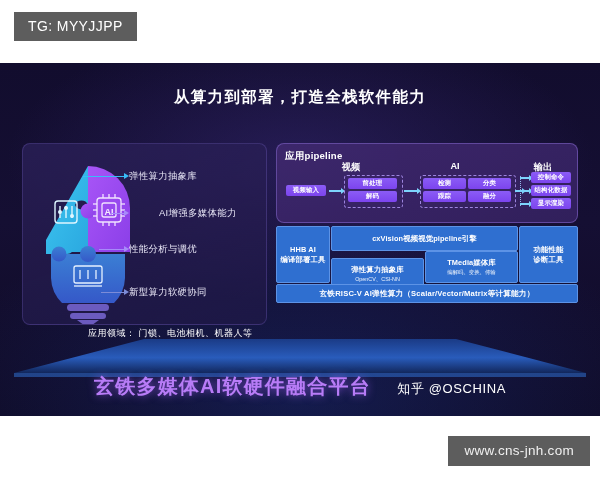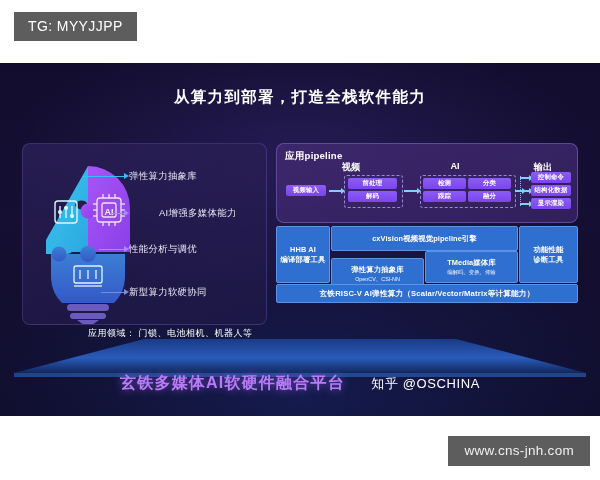--- a/index.html
+++ b/index.html
@@ -109,21 +109,21 @@
   }
   
   .base{
     position:absolute;left:14px;top:276px;width:572px;height:42px;
   }
   .base svg{display:block;}
   .base-title{
     position:absolute;left:0;top:310px;width:600px;text-align:center;
   }
   .brand{
-    color:#b87cf7;font-size:16px;font-weight:bold;letter-spacing:1.2px;
+    color:#b87cf7;font-size:20px;font-weight:bold;letter-spacing:1.2px;
     text-shadow:0 0 9px rgba(170,100,255,.65);
   }
   .zhihu{
     color:#ffffff;font-size:13px;letter-spacing:.6px;margin-left:22px;
     font-weight:normal;
     text-align:right;
   }
 </style>
 </head>
 <body>

